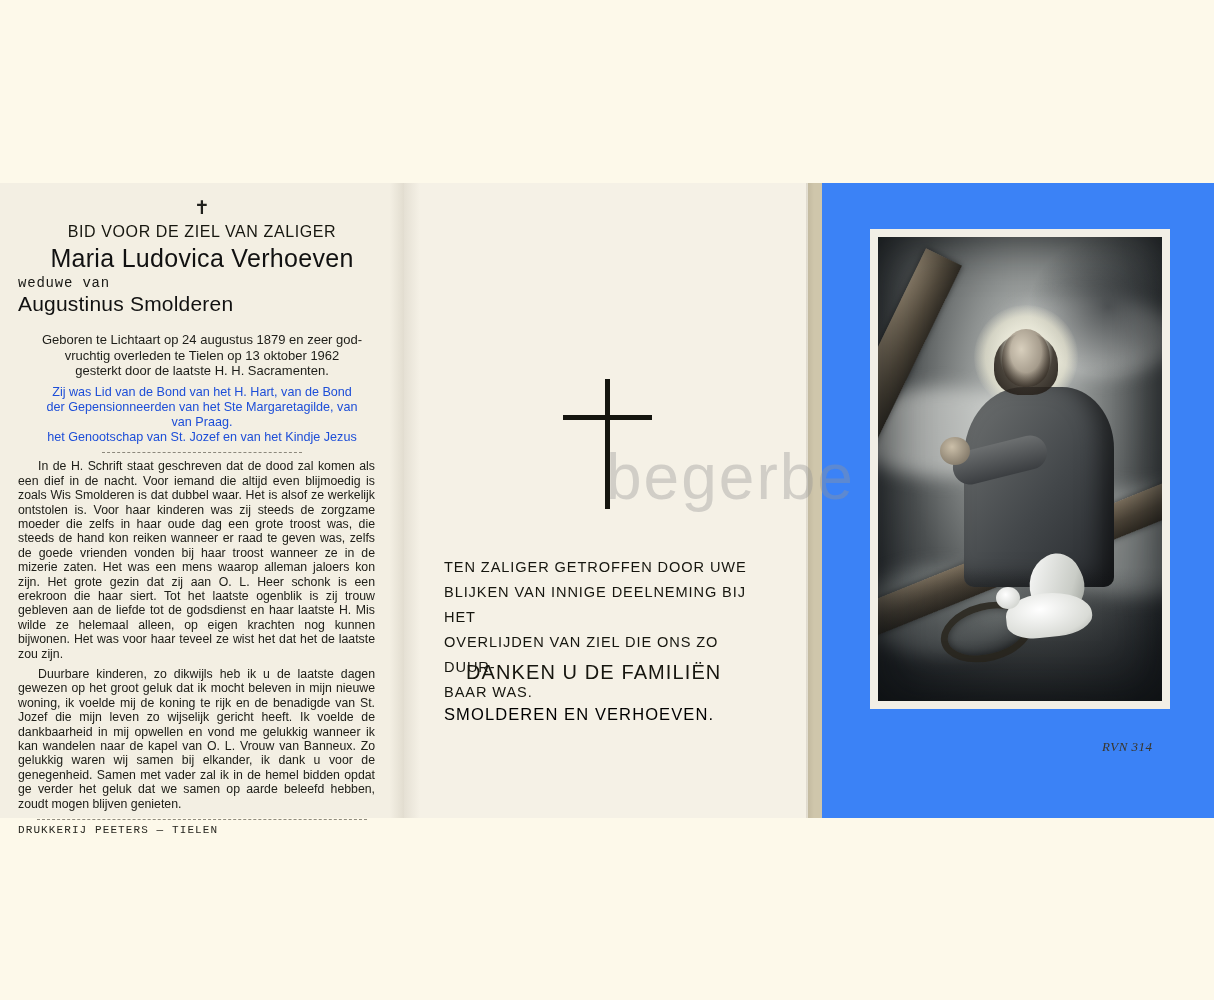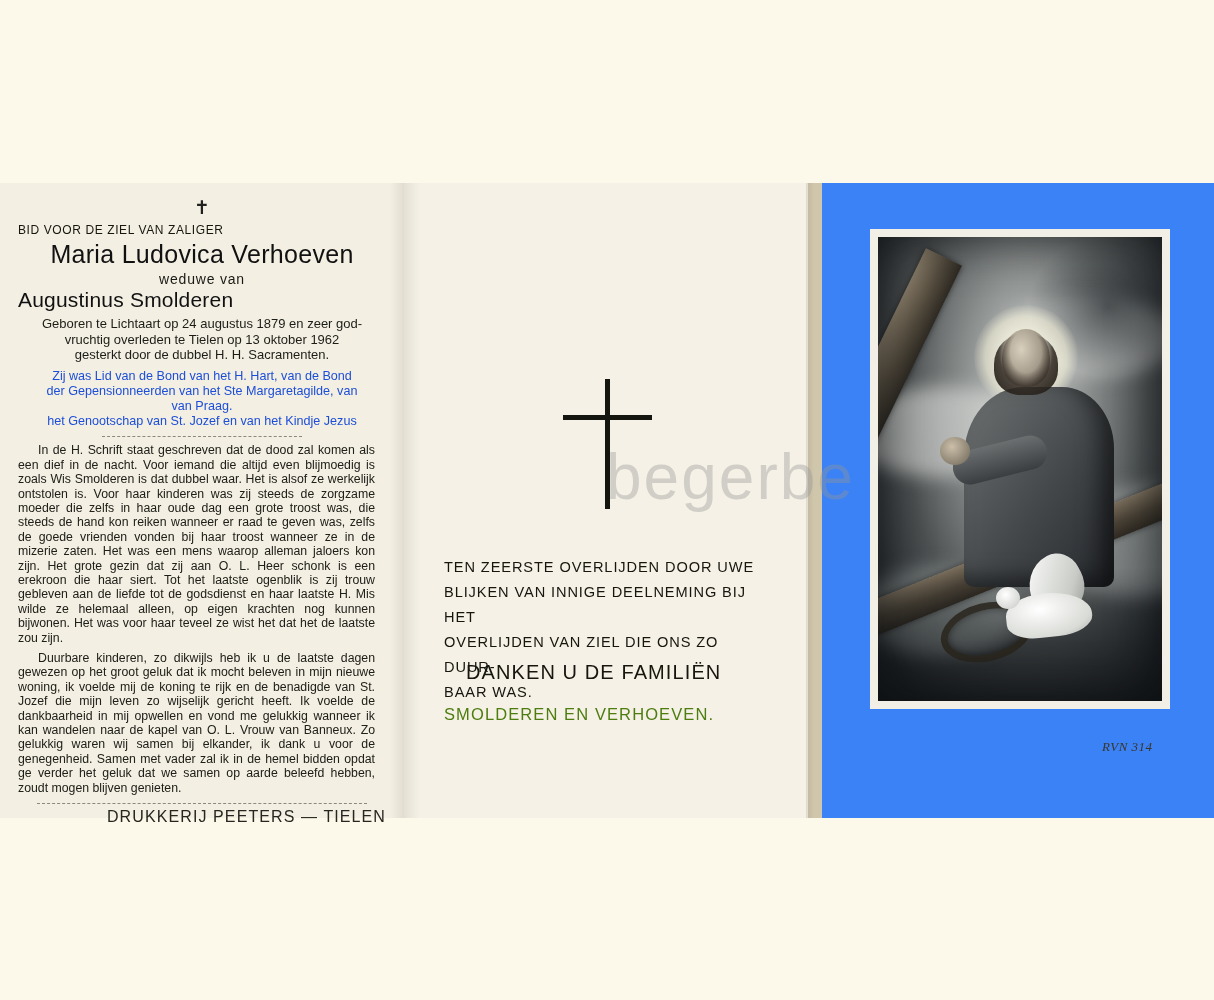--- a/index.html
+++ b/index.html
@@ -44,51 +44,51 @@
   }
 
   .cross-glyph {
     text-align: center;
     font-size: 19px;
     line-height: 20px;
     color: #20201c;
     font-family: "DejaVu Sans", sans-serif;
   }
   .line-bid {
-    text-align: left;
-    font-size: 12px;
+    text-align: center;
+    font-size: 16px;
     letter-spacing: 0.6px;
     margin-top: 6px;
     font-family: "Liberation Sans", sans-serif;
     color: #16160f;
   }
   .line-name {
     text-align: center;
     font-size: 25px;
     margin-top: 3px;
     letter-spacing: 0.3px;
     color: #111;
     font-family: "Liberation Sans", sans-serif;
   }
   .line-weduwe {
-    text-align: center;
     font-size: 14px;
     margin-top: 2px;
     letter-spacing: 0.8px;
     color: #191915;
+    font-family: Liberation Mono, monospace;
   }
   .line-name2 {
     text-align: left;
     font-size: 21px;
     margin-top: 1px;
     letter-spacing: 0.2px;
     color: #111;
   }
   .block-born {
-    margin-top: 4px;
+    margin-top: 16px;
     font-size: 13px;
     line-height: 15.5px;
     text-align: center;
     color: #1d1d18;
   }
   .block-born .ln { display: block; }
   .block-member {
     margin-top: 6px;
     font-size: 12.6px;
     line-height: 15.2px;
@@ -116,24 +116,25 @@
     text-indent: 20px;
   }
 
   .rule-dots-bottom {
     margin: 8px auto 4px auto;
     width: 330px;
     border-top: 1px dashed #6a665a;
     opacity: 0.75;
   }
   .printer {
-    text-align: right;
-    font-size: 16px;
+    text-align: left;
+    font-size: 11px;
     letter-spacing: 1.1px;
     color: #26261f;
+    font-family: Liberation Mono, monospace;
   }
 
   
   .panel-mid {
     position: relative;
     width: 404px;
     height: 635px;
     background: #f5f1e6;
     box-sizing: border-box;
     padding: 0 30px;
@@ -182,21 +183,21 @@
     font-size: 20px;
     letter-spacing: 1.1px;
     color: #16160f;
   }
   .mid-family {
     position: absolute;
     left: 40px;
     top: 522px;
     font-size: 16.5px;
     letter-spacing: 1.1px;
-    color: #4d7c0f;
+    color: #000000;
   }
 
   
   .panel-right {
     position: relative;
     width: 406px;
     height: 635px;
     background: #cfc6ab;
     box-sizing: border-box;
   }
@@ -397,21 +398,21 @@
 
     <div class="line-name">Maria Ludovica Verhoeven</div>
 
     <div class="line-weduwe">weduwe van</div>
 
     <div class="line-name2">Augustinus Smolderen</div>
 
     <div class="block-born">
       <span class="ln">Geboren te Lichtaart op 24 augustus 1879 en zeer god-</span>
       <span class="ln">vruchtig overleden te Tielen op 13 oktober 1962</span>
-      <span class="ln">gesterkt door de dubbel H. H. Sacramenten.</span>
+      <span class="ln">gesterkt door de laatste H. H. Sacramenten.</span>
     </div>
 
     <div class="block-member">
       <span class="ln">Zij was Lid van de Bond van het H. Hart, van de Bond</span>
       <span class="ln">der Gepensionneerden van het Ste Margaretagilde, van</span>
       <span class="ln">van Praag.</span>
       <span class="ln">het Genootschap van St. Jozef en van het Kindje Jezus</span>
     </div>
 
     <div class="rule-dots"></div>
@@ -422,21 +423,21 @@
     </div>
 
     <div class="rule-dots-bottom"></div>
     <div class="printer">DRUKKERIJ PEETERS — TIELEN</div>
   </div>
 
   <div class="panel-mid">
     <div class="mid-cross"></div>
 
     <div class="mid-msg">
-      <div>TEN ZEERSTE OVERLIJDEN DOOR UWE</div>
+      <div>TEN ZALIGER GETROFFEN DOOR UWE</div>
       <div>BLIJKEN VAN INNIGE DEELNEMING BIJ HET</div>
       <div>OVERLIJDEN VAN ZIEL DIE ONS ZO DUUR-</div>
       <div>BAAR WAS.</div>
     </div>
 
     <div class="mid-danken">DANKEN U DE FAMILIËN</div>
     <div class="mid-family">SMOLDEREN EN VERHOEVEN.</div>
   </div>
 
   <div class="panel-right">

